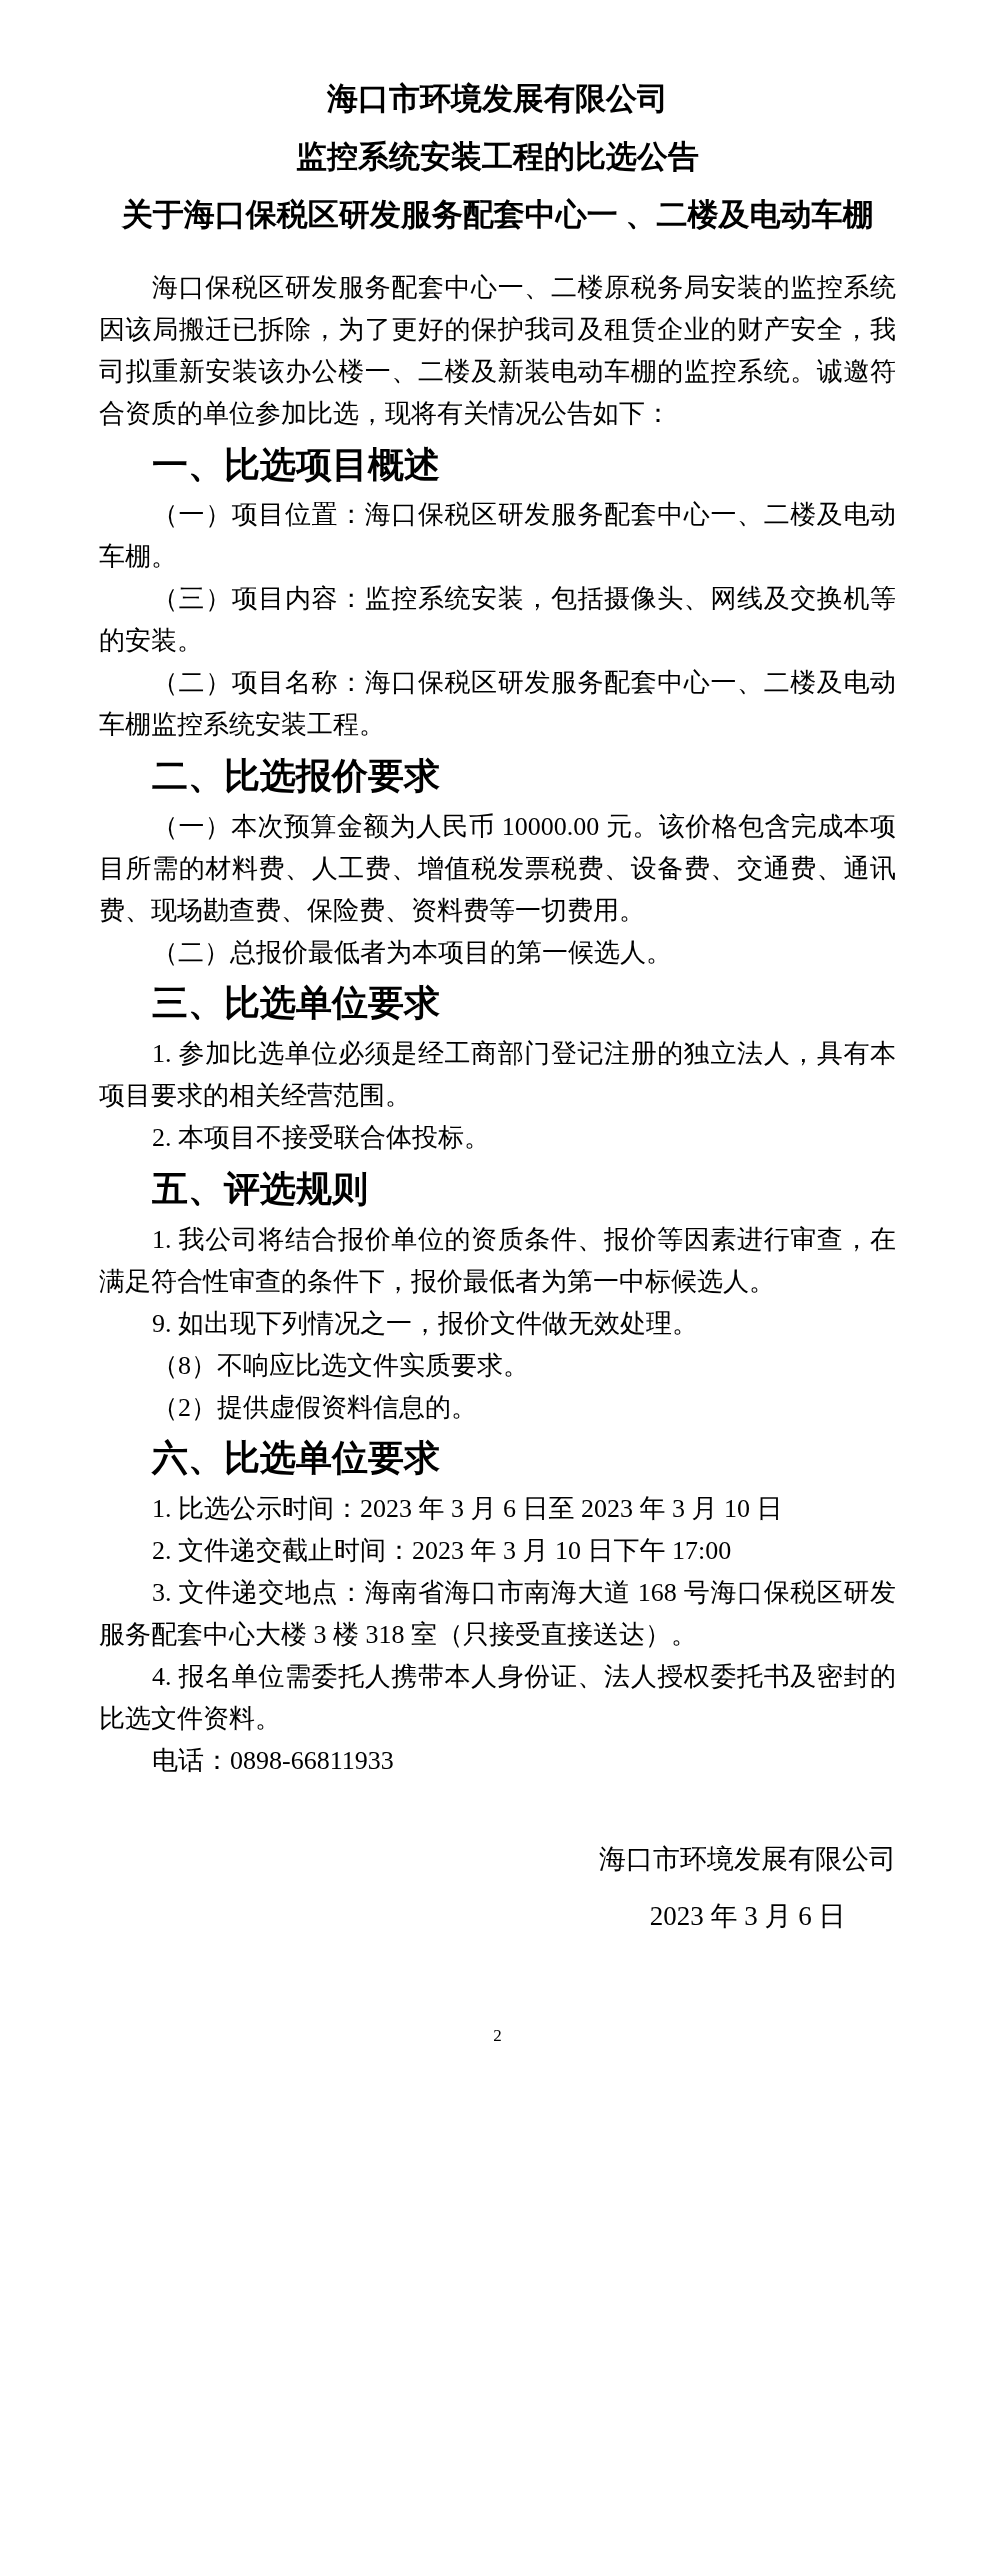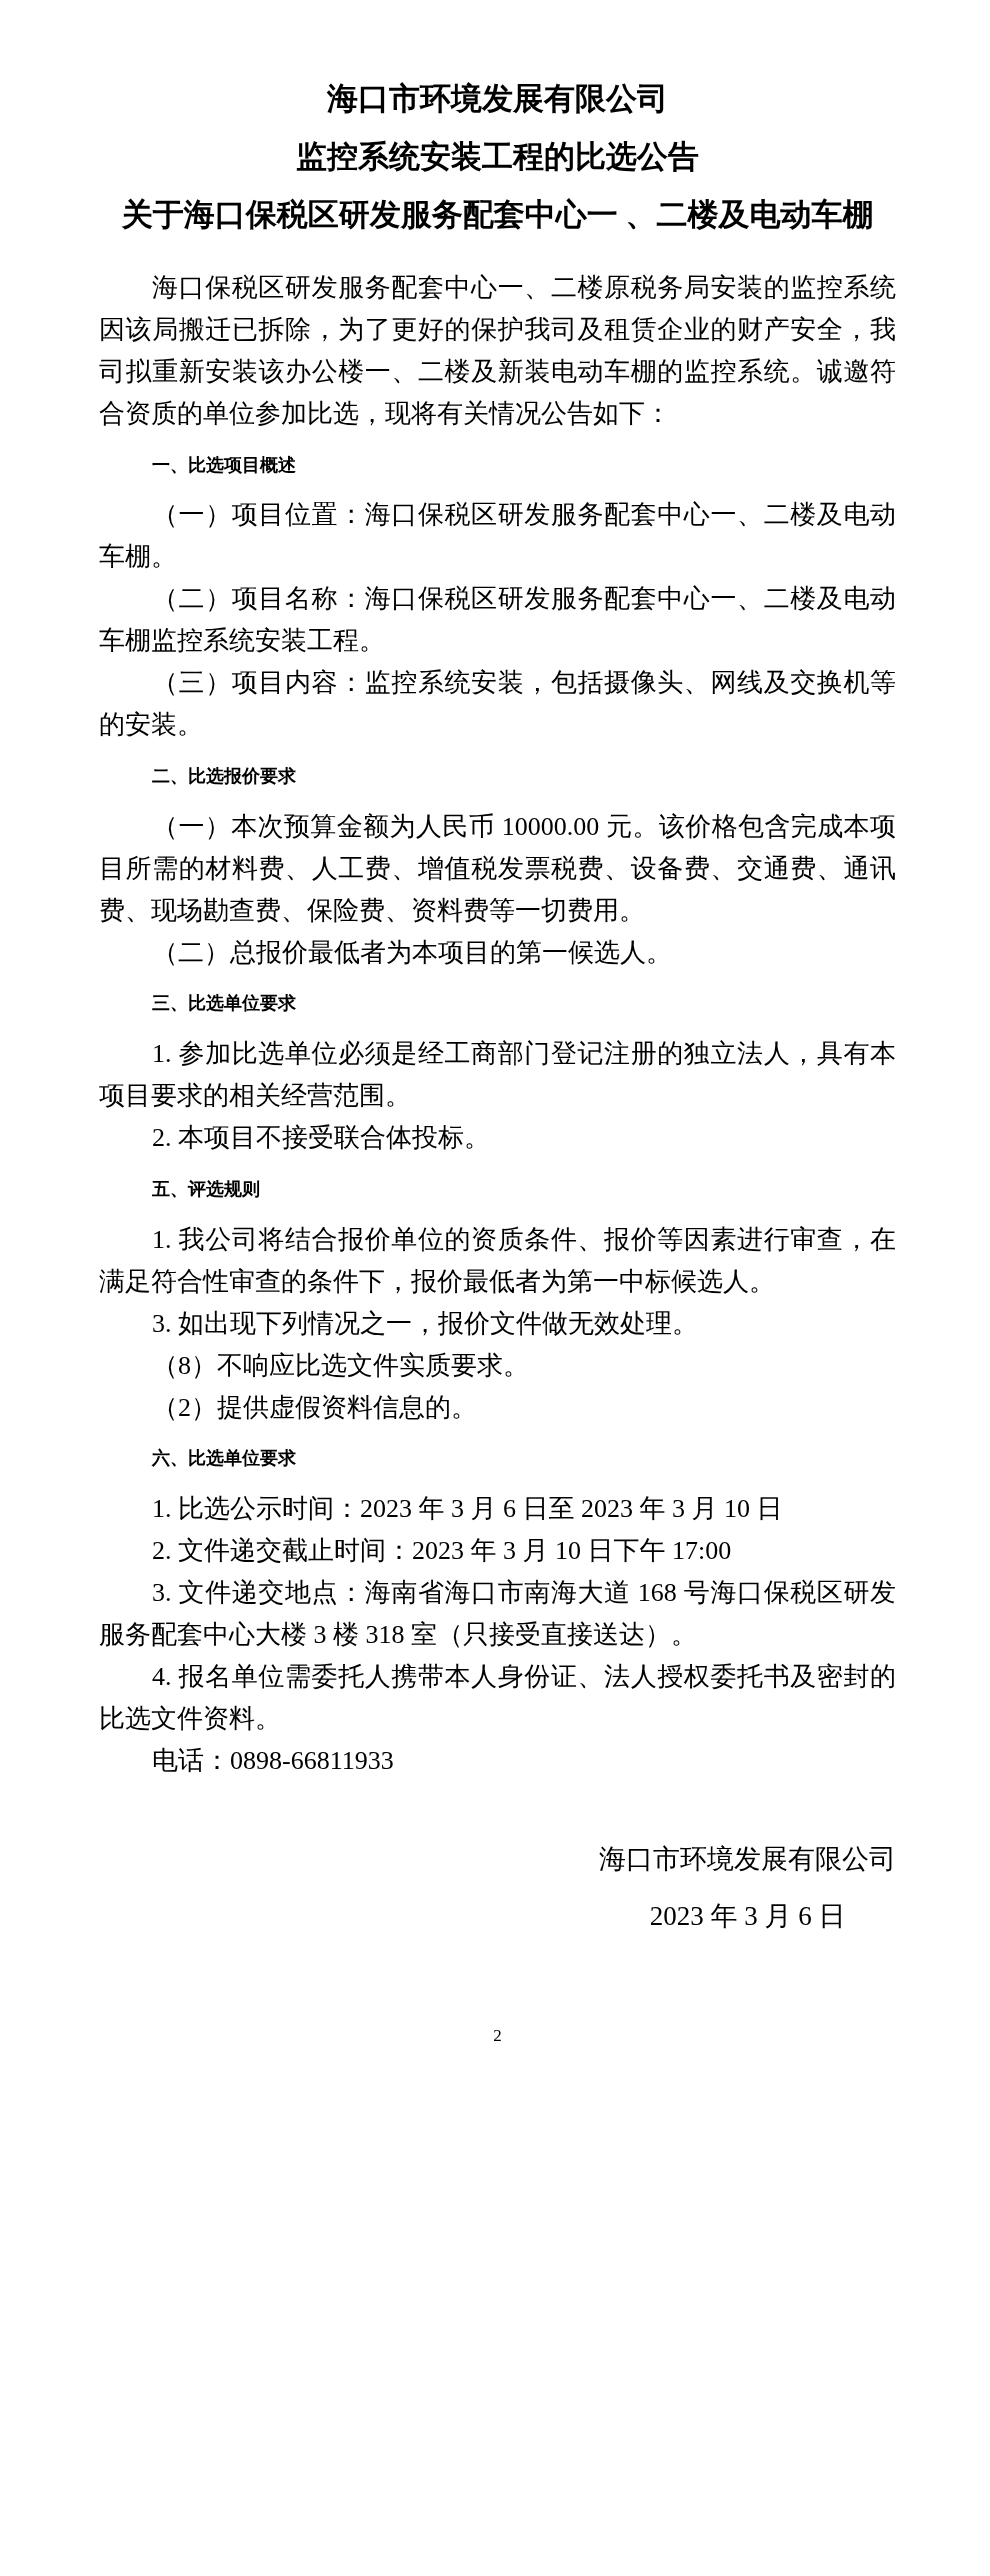--- a/index.html
+++ b/index.html
@@ -33,21 +33,21 @@
     text-align: justify;
     line-height: 42px;
     word-break: break-all;
   }
   .intro {
     margin-top: 23px;
   }
   .heading {
     font-family: "Liberation Sans", sans-serif;
     font-weight: 700;
-    font-size: 18px;
+    font-size: 36px;
     line-height: 42px;
     margin: 8.7px 0;
     text-indent: 53px;
   }
   .pagenum {
     text-align: center;
     font-size: 17px;
     line-height: 42px;
     text-indent: 0;
     font-family: "Liberation Serif", serif;
@@ -77,41 +77,41 @@
     <div class="title-line">海口市环境发展有限公司</div>
     <div class="title-line">监控系统安装工程的比选公告</div>
     <div class="title-line">关于海口保税区研发服务配套中心一 、二楼及电动车棚</div>
   </header>
 
   <p class="para intro">海口保税区研发服务配套中心一、二楼原税务局安装的监控系统因该局搬迁已拆除，为了更好的保护我司及租赁企业的财产安全，我司拟重新安装该办公楼一、二楼及新装电动车棚的监控系统。诚邀符合资质的单位参加比选，现将有关情况公告如下：</p>
 
   <section>
     <h2 class="heading">一、比选项目概述</h2>
     <p class="para">（一）项目位置：海口保税区研发服务配套中心一、二楼及电动车棚。</p>
+    <p class="para">（三）项目内容：监控系统安装，包括摄像头、网线及交换机等的安装。</p>
     <p class="para">（二）项目名称：海口保税区研发服务配套中心一、二楼及电动车棚监控系统安装工程。</p>
-    <p class="para">（三）项目内容：监控系统安装，包括摄像头、网线及交换机等的安装。</p>
   </section>
 
   <section>
     <h2 class="heading">二、比选报价要求</h2>
     <p class="para">（一）本次预算金额为人民币 10000.00 元。该价格包含完成本项目所需的材料费、人工费、增值税发票税费、设备费、交通费、通讯费、现场勘查费、保险费、资料费等一切费用。</p>
     <p class="para">（二）总报价最低者为本项目的第一候选人。</p>
   </section>
 
   <section>
     <h2 class="heading">三、比选单位要求</h2>
     <p class="para">1. 参加比选单位必须是经工商部门登记注册的独立法人，具有本项目要求的相关经营范围。</p>
     <p class="para">2. 本项目不接受联合体投标。</p>
   </section>
 
 
   <section>
     <h2 class="heading">五、评选规则</h2>
     <p class="para">1. 我公司将结合报价单位的资质条件、报价等因素进行审查，在满足符合性审查的条件下，报价最低者为第一中标候选人。</p>
-    <p class="para">3. 如出现下列情况之一，报价文件做无效处理。</p>
+    <p class="para">9. 如出现下列情况之一，报价文件做无效处理。</p>
     <p class="para">（8）不响应比选文件实质要求。</p>
     <p class="para">（2）提供虚假资料信息的。</p>
   </section>
 
   <section>
     <h2 class="heading">六、比选单位要求</h2>
     <p class="para">1. 比选公示时间：2023 年 3 月 6 日至 2023 年 3 月 10 日</p>
     <p class="para">2. 文件递交截止时间：2023 年 3 月 10 日下午 17:00</p>
     <p class="para">3. 文件递交地点：海南省海口市南海大道 168 号海口保税区研发服务配套中心大楼 3 楼 318 室（只接受直接送达）。</p>
     <p class="para">4. 报名单位需委托人携带本人身份证、法人授权委托书及密封的比选文件资料。</p>

